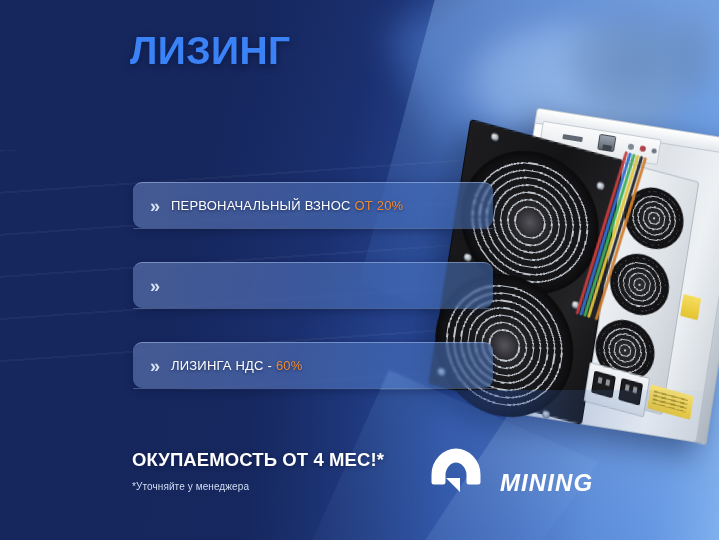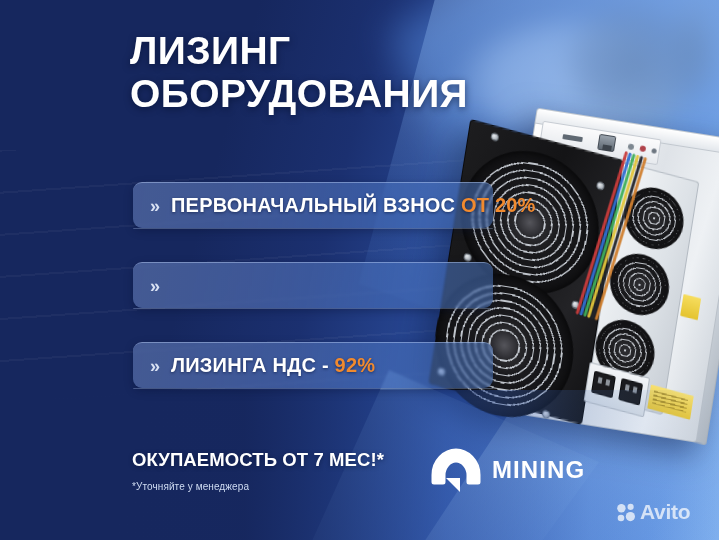--- a/index.html
+++ b/index.html
@@ -38,21 +38,21 @@
     background:linear-gradient(160deg,rgba(168,205,245,.85),rgba(110,160,230,.25));
     clip-path:polygon(52% 0,100% 18%,100% 100%,0 100%);opacity:.8;}
   .bg-wedge-c{position:absolute;right:120px;bottom:-30px;width:300px;height:200px;
     background:linear-gradient(150deg,rgba(125,172,232,.7),rgba(80,130,210,.1));
     clip-path:polygon(30% 0,100% 46%,74% 100%,0 100%);opacity:.75;}
   .bg-glow-bottom{position:absolute;left:0;bottom:0;width:719px;height:150px;
     background:linear-gradient(90deg,rgba(22,39,94,1) 0%,rgba(22,39,94,.96) 34%,rgba(40,76,160,.55) 62%,rgba(70,120,205,.15) 82%,rgba(90,140,220,0) 100%);}
 
   
   .headline{position:absolute;left:130px;top:30px;width:460px;
-    color:#ffffff;font-weight:bold;font-size:39px;line-height:1.09;
+    color:#3b82f6;font-weight:bold;font-size:39px;line-height:1.09;
     letter-spacing:.4px;text-shadow:0 2px 7px rgba(4,12,40,.55);}
   .headline .l2{display:block;}
 
   
   .features{position:absolute;left:133px;top:182px;width:360px;}
   .feature{
     position:relative;height:46px;margin-bottom:34px;
     border-radius:9px;
     display:flex;align-items:center;
     padding-left:17px;
@@ -62,33 +62,33 @@
       rgba(86,110,168,.72) 0%,
       rgba(78,106,172,.70) 35%,
       rgba(72,112,188,.62) 70%,
       rgba(80,126,205,.50) 100%);
     backdrop-filter:blur(1px);
   }
   .feature::after{content:"";position:absolute;left:0;right:0;bottom:-1px;height:1px;
     background:rgba(190,212,250,.30);border-radius:0 0 9px 9px;}
   .chev{color:#e6edfb;font-size:18px;font-weight:bold;margin-right:11px;
     line-height:1;opacity:.92;}
-  .ftext{color:#ffffff;font-weight:bold;font-size:20px;letter-spacing:.2px;
+  .ftext{color:#ffffff;font-weight:normal;font-size:13px;letter-spacing:.2px;
     white-space:nowrap;text-shadow:0 1px 3px rgba(5,15,45,.55);}
   .accent{color:#f18a2e;}
 
   
   .payback{position:absolute;left:132px;top:449px;color:#fff;
     font-weight:bold;font-size:18.5px;letter-spacing:.1px;
     text-shadow:0 1px 4px rgba(5,15,45,.5);}
   .note{position:absolute;left:132px;top:481px;color:#cfdcf2;
     font-size:10px;letter-spacing:.1px;}
 
   
-  .logo{position:absolute;left:430px;top:446px;display:flex;align-items:center;gap:10px;}
+  .logo{position:absolute;left:430px;top:446px;display:flex;align-items:flex-end;gap:18px;font-style:italic;}
   .logo-mark{position:relative;width:52px;height:48px;flex:0 0 auto;}
   .logo-word{display:flex;flex-direction:column;line-height:.97;}
   .logo-word span{color:#fff;font-weight:bold;font-size:24px;letter-spacing:1.1px;}
 
   
   .avito{position:absolute;left:617px;top:500px;display:flex;align-items:center;gap:4px;
     opacity:.72;}
   .avito-dots{position:relative;width:19px;height:19px;flex:0 0 auto;}
   .avito-text{color:#fff;font-size:21px;font-weight:bold;letter-spacing:-.3px;}
 
@@ -217,68 +217,56 @@
     <div class="yellowlabel2"></div>
     <div class="psu"></div>
     <div class="iec iec1"></div>
     <div class="iec iec2"></div>
   </div>
 
   <div class="bg-glow-bottom"></div>
 
   <div class="headline">
     <span>ЛИЗИНГ</span>
-    <span class="l2">ОБОРУДОВАНИЯ</span>
   </div>
 
   <div class="features">
 
     <div class="feature">
       <span class="chev">»</span>
       <span class="ftext">
         <span>ПЕРВОНАЧАЛЬНЫЙ ВЗНОС</span>
         <span class="accent">ОТ 20%</span>
       </span>
     </div>
 
     <div class="feature">
       <span class="chev">»</span>
     </div>
 
     <div class="feature">
       <span class="chev">»</span>
       <span class="ftext">
         <span>ЛИЗИНГА НДС -</span>
-        <span class="accent">92%</span>
+        <span class="accent">60%</span>
       </span>
     </div>
 
   </div>
 
-  <div class="payback">ОКУПАЕМОСТЬ ОТ 7 МЕС!*</div>
+  <div class="payback">ОКУПАЕМОСТЬ ОТ 4 МЕС!*</div>
   <div class="note">*Уточняйте у менеджера</div>
 
   <div class="logo">
     <span class="logo-mark">
       <svg width="52" height="48" viewBox="0 0 52 48" xmlns="http://www.w3.org/2000/svg">
         <path d="M4 36 L4 29 C4 15 15 5 26 5 C37 5 48 15 48 29 L48 36 L39 36 L39 29
                  C39 21 33 14 26 14 C19 14 13 21 13 29 L13 36 Z" fill="#ffffff" stroke="#ffffff" stroke-width="5" stroke-linejoin="round"></path>
         <path d="M16 32 L30 32 L30 46 Z" fill="#ffffff"></path>
       </svg>
     </span>
     <span class="logo-word">
       <span>MINING</span>
     </span>
   </div>
 
-  <div class="avito">
-    <span class="avito-dots">
-      <svg width="19" height="19" viewBox="0 0 19 19" xmlns="http://www.w3.org/2000/svg">
-        <circle cx="4.4" cy="5.2" r="4.2" fill="#ffffff"></circle>
-        <circle cx="13.6" cy="3.9" r="3.1" fill="#ffffff"></circle>
-        <circle cx="4.0" cy="15.0" r="3.3" fill="#ffffff"></circle>
-        <circle cx="13.4" cy="13.6" r="4.6" fill="#ffffff"></circle>
-      </svg>
-    </span>
-    <span class="avito-text">Avito</span>
-  </div>
 
 </div>
 
 </body></html>

